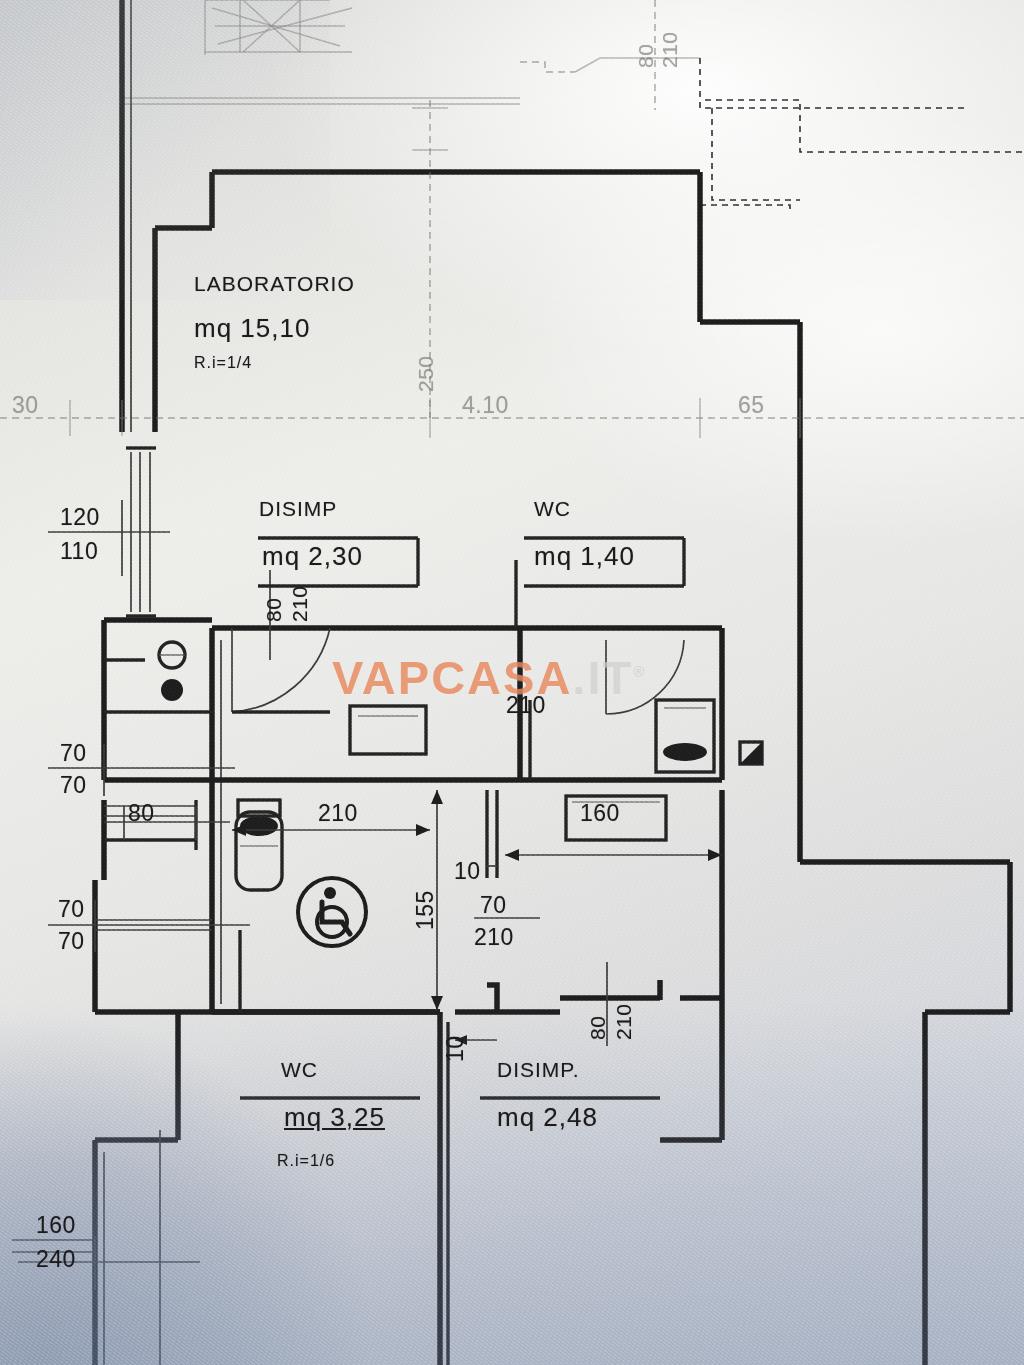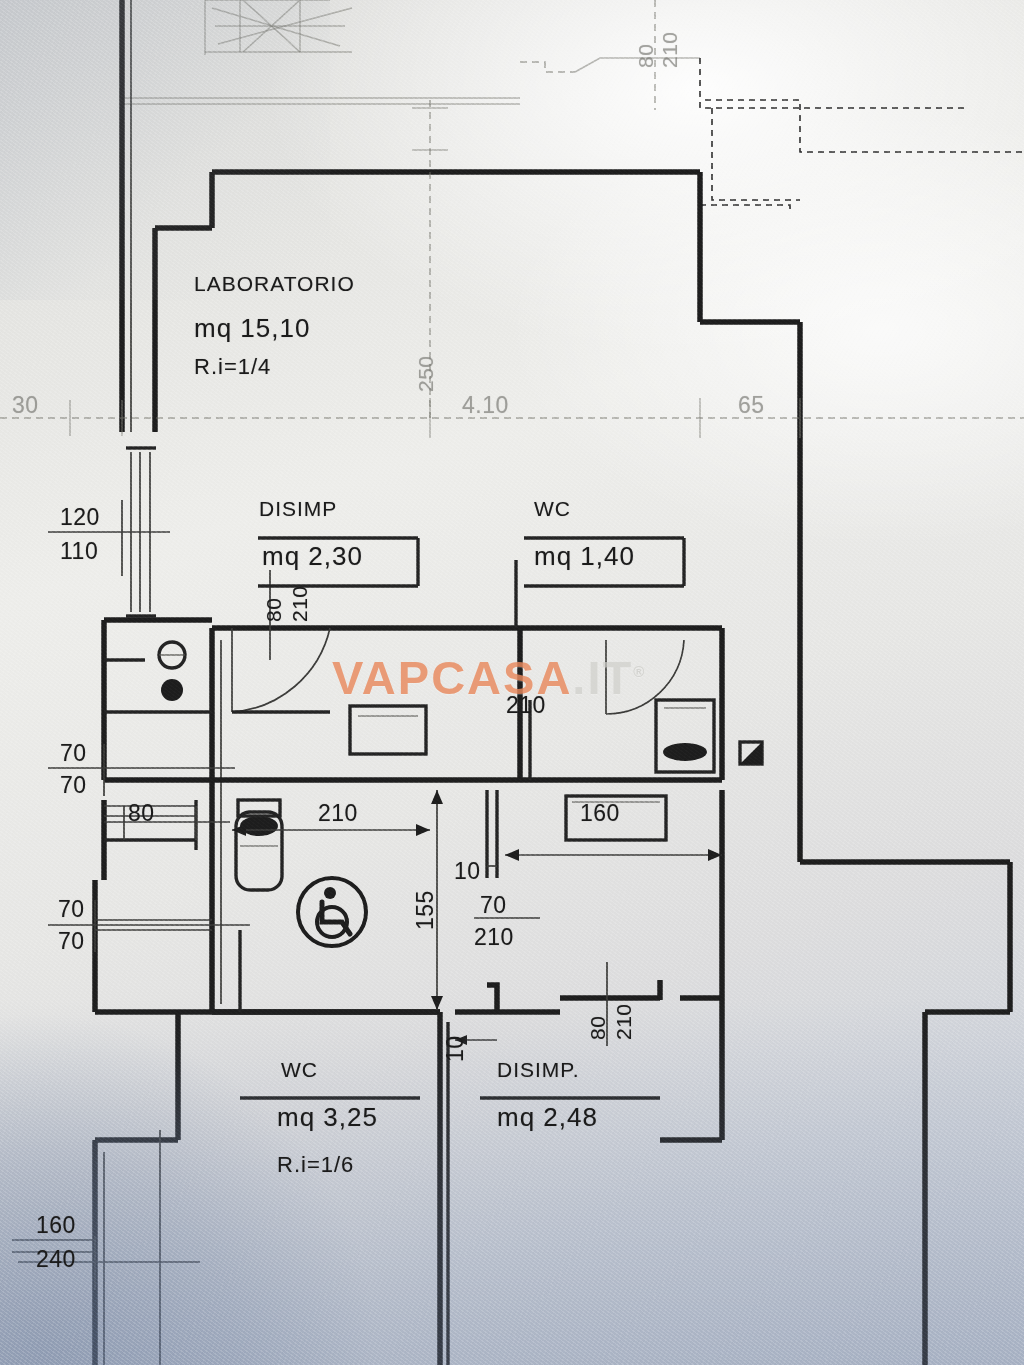--- a/index.html
+++ b/index.html
@@ -44,21 +44,21 @@
   .lbl{
     position:absolute;
     color:#1b1b1b;
     font-family:"Liberation Sans",sans-serif;
     letter-spacing:1px;
     white-space:nowrap;
     text-shadow:0 0 1px rgba(60,60,60,.35);
   }
   .room-name{font-size:21px;}
   .room-area{font-size:26px;}
-  .room-ri{font-size:22px;}
+  .room-ri{font-size:16px;}
   .dim{font-size:23px;letter-spacing:.5px;}
   .dim-sm{font-size:21px;letter-spacing:.5px;}
   .faint{color:#6e6e68;opacity:.62;}
   .vert{transform:rotate(-90deg);transform-origin:left top;}
 
   
   #wm{
     position:absolute;left:332px;top:650px;
     font-size:47px;font-weight:bold;letter-spacing:2px;
     font-family:"Liberation Sans",sans-serif;
@@ -316,21 +316,21 @@
   <div class="lbl room-area" style="left:194px;top:313px;">mq 15,10</div>
   <div class="lbl room-ri" style="left:194px;top:354px;">R.i=1/4</div>
 
   <div class="lbl room-name" style="left:259px;top:497px;">DISIMP</div>
   <div class="lbl room-area" style="left:262px;top:541px;">mq 2,30</div>
 
   <div class="lbl room-name" style="left:534px;top:497px;">WC</div>
   <div class="lbl room-area" style="left:534px;top:541px;">mq 1,40</div>
 
   <div class="lbl room-name" style="left:281px;top:1058px;">WC</div>
-  <div class="lbl room-area" style="left:277px;top:1102px;">mq 3,25</div>
+  <div class="lbl room-area" style="left:284px;top:1102px;text-decoration:underline;">mq 3,25</div>
   <div class="lbl room-ri" style="left:277px;top:1152px;">R.i=1/6</div>
 
   <div class="lbl room-name" style="left:497px;top:1058px;">DISIMP.</div>
   <div class="lbl room-area" style="left:497px;top:1102px;">mq 2,48</div>
 
   <div class="lbl dim" style="left:60px;top:504px;">120</div>
   <div class="lbl dim" style="left:60px;top:538px;">110</div>
 
   <div class="lbl dim" style="left:60px;top:740px;">70</div>
   <div class="lbl dim" style="left:60px;top:772px;">70</div>

